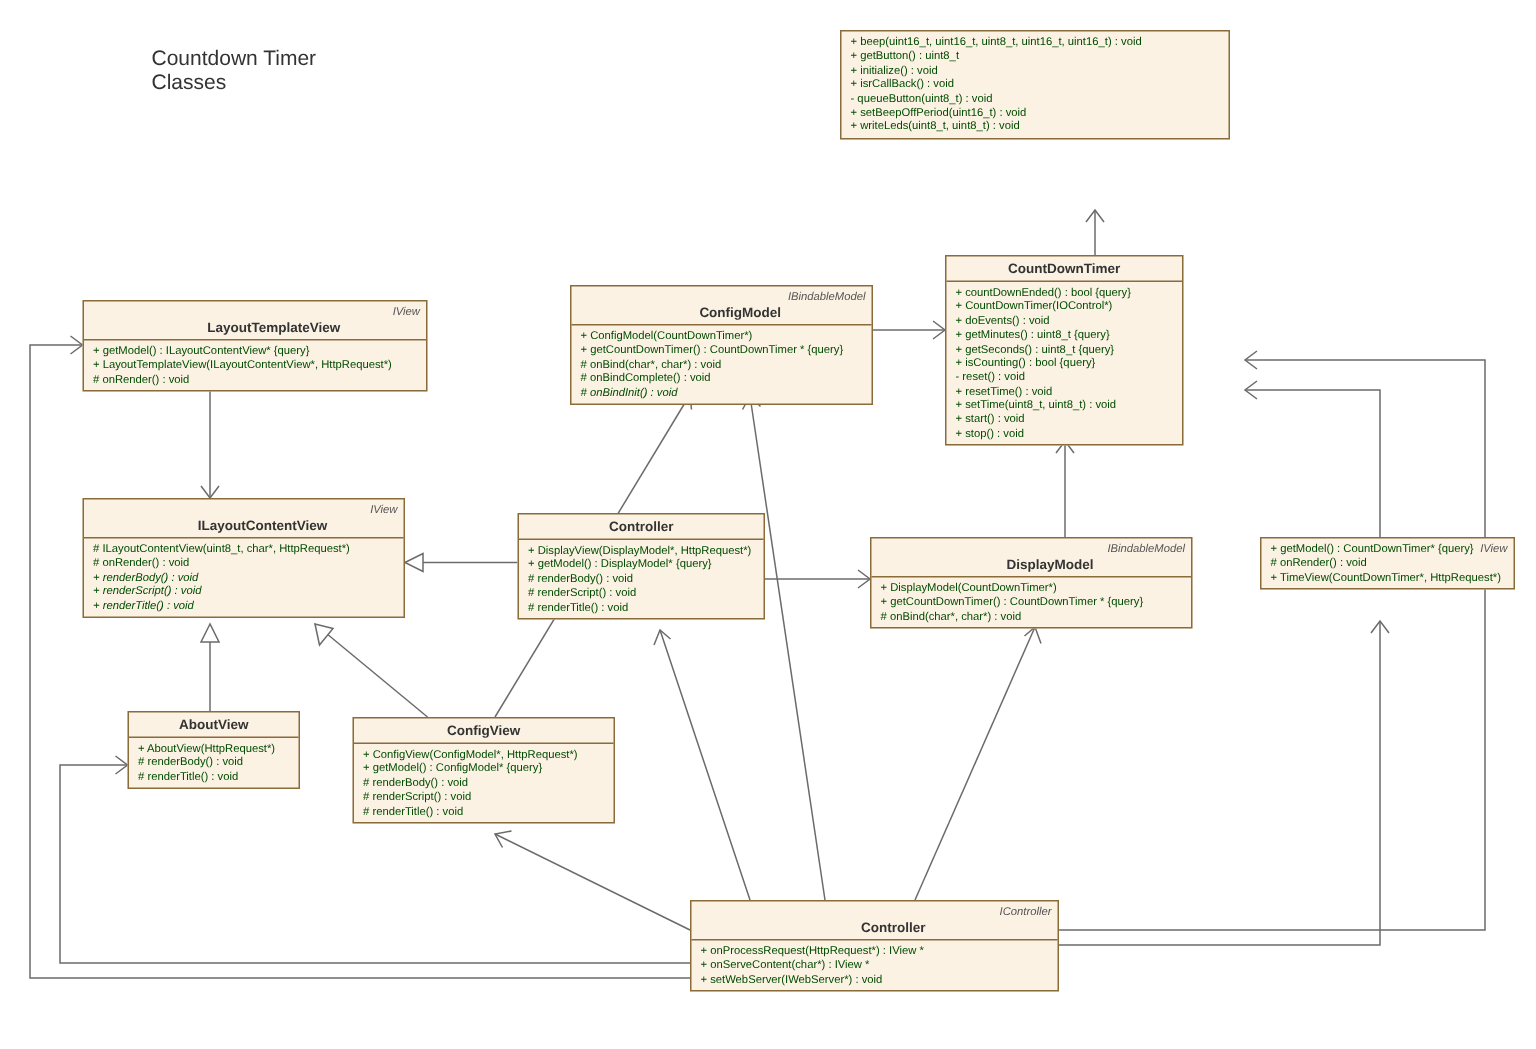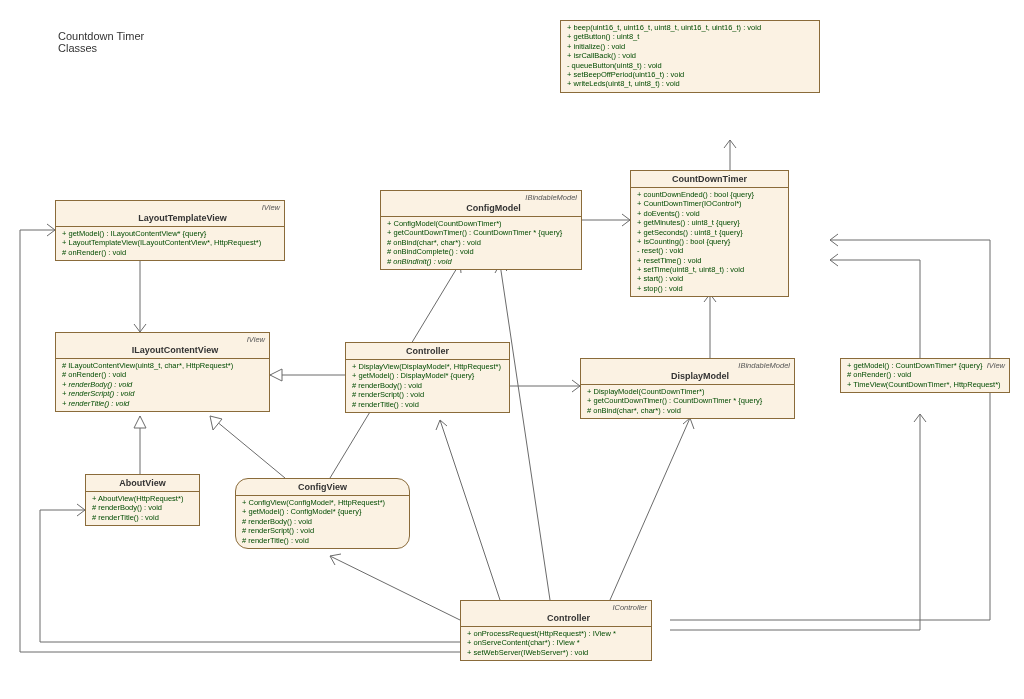--- a/index.html
+++ b/index.html
@@ -9,22 +9,23 @@
     height: 699px;
     background: #fff;
     font-family: Arial, Helvetica, sans-serif;
     font-size: 8px;
     color: #333;
     overflow: hidden;
     position: relative;
   }
   .title-block {
     position: absolute;
-    font-size: 11px;
+    font-size: 14px;
     color: #333;
+    margin-left: 43px;
   }
   .uml-class {
     position: absolute;
     background: #fbf2e3;
     border: 1px solid #8a6b3a;
     box-sizing: border-box;
   }
   .uml-class .stereotype {
     position: absolute;
     top: 2px;
@@ -236,32 +237,32 @@
 
 <div class="uml-class" style="left:85px; top:474px; width:115px;">
   <div class="class-name">AboutView</div>
   <div class="members">
     <div class="row">+   AboutView(HttpRequest*)</div>
     <div class="row">#   renderBody() : void</div>
     <div class="row">#   renderTitle() : void</div>
   </div>
 </div>
 
-<div class="uml-class" style="left:235px; top:478px; width:175px;border-radius:13px;">
+<div class="uml-class" style="left:235px; top:478px; width:175px;">
   <div class="class-name">ConfigView</div>
   <div class="members">
     <div class="row">+   ConfigView(ConfigModel*, HttpRequest*)</div>
     <div class="row">+   getModel() : ConfigModel* {query}</div>
     <div class="row">#   renderBody() : void</div>
     <div class="row">#   renderScript() : void</div>
     <div class="row">#   renderTitle() : void</div>
   </div>
 </div>
 
-<div class="uml-class with-stereo" style="left:460px; top:600px; width:192px;">
+<div class="uml-class with-stereo" style="left:460px; top:600px; width:246px;">
   <div class="stereotype">IController</div>
   <div class="class-name">Controller</div>
   <div class="members">
     <div class="row">+   onProcessRequest(HttpRequest*) : IView *</div>
     <div class="row">+   onServeContent(char*) : IView *</div>
     <div class="row">+   setWebServer(IWebServer*) : void</div>
   </div>
 </div>
 
 </body></html>

